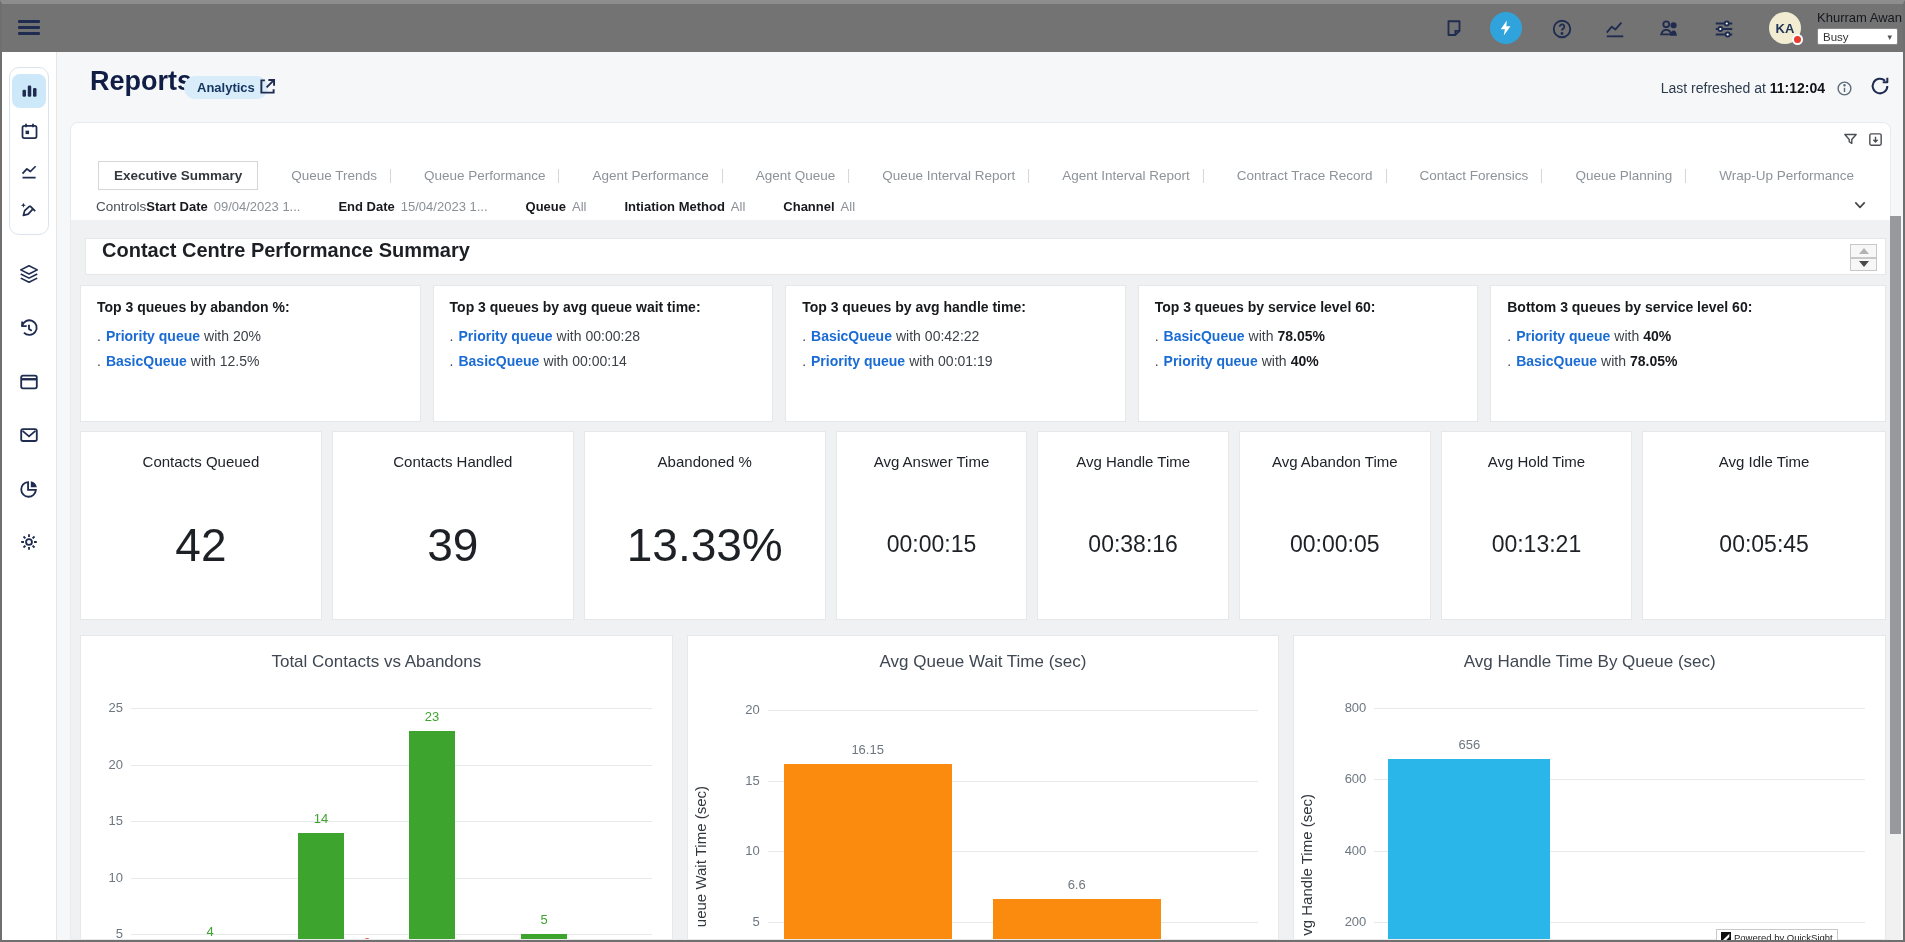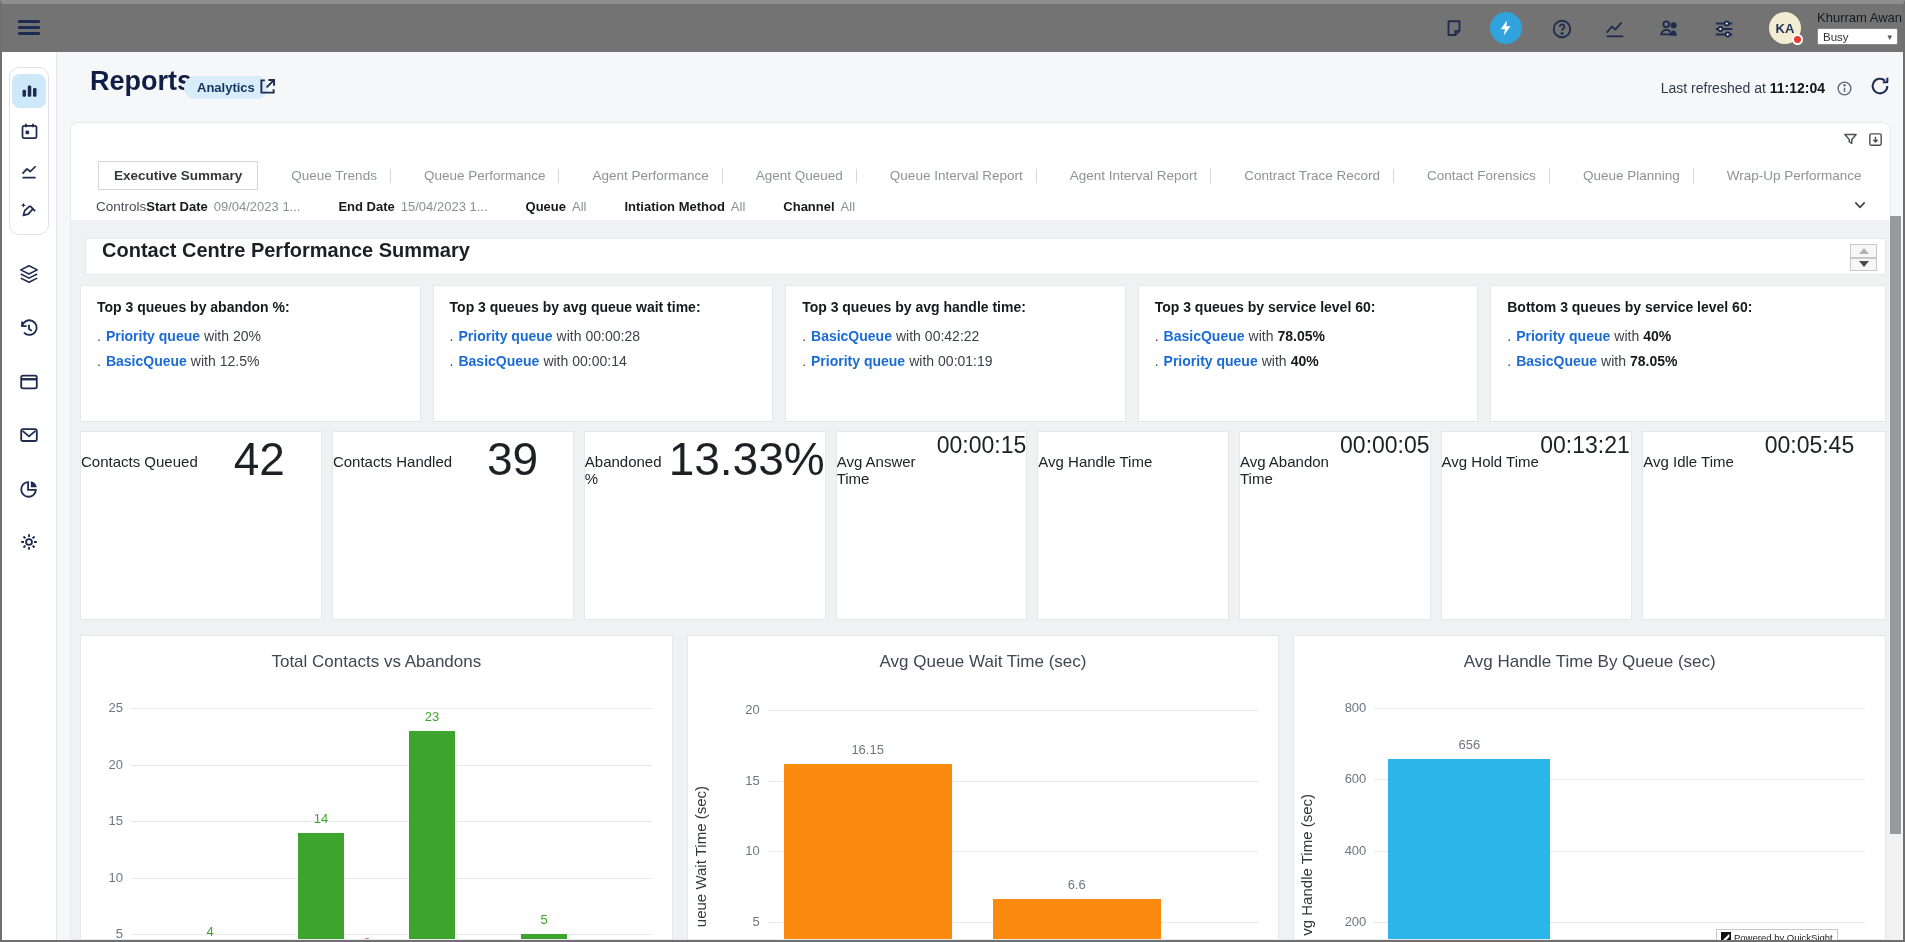--- a/index.html
+++ b/index.html
@@ -79,22 +79,22 @@
   .insight-row{position:absolute;left:9px;right:4px;top:65px;height:137px;display:flex;gap:12px;}
   .insight-card{background:#fff;border:1px solid #e5e7e8;flex:1;padding:13px 16px;overflow:hidden;}
   .insight-card.wide{flex:1.18;}
   .ic-title{font-size:14px;font-weight:bold;color:#17191d;margin-bottom:9px;}
   .ic-item{font-size:14px;color:#3c4149;line-height:25px;white-space:nowrap;}
   .ic-item .dot{margin-right:5px;}
   .ic-item .q{color:#1a6cd4;font-weight:bold;}
   .ic-item .mid{margin:0 4px;}
   .ic-item .v.bold{font-weight:bold;color:#17191d;}
   .kpi-row{position:absolute;left:9px;right:4px;top:211px;height:189px;display:flex;gap:10px;}
-  .kpi-card{background:#fff;border:1px solid #e5e7e8;flex:1;display:flex;flex-direction:row;
-            align-items:flex-start;}
+  .kpi-card{background:#fff;border:1px solid #e5e7e8;flex:1;display:flex;flex-direction:column;
+            align-items:center;}
   .kpi-card.large{flex:1.265;}
   .kpi-card.last{flex:1.275;}
   .kpi-label{font-size:15px;color:#20242a;margin-top:21px;}
   .kpi-value-wrap{flex:1;display:flex;align-items:center;justify-content:center;}
   .kpi-value{font-size:23px;color:#1d2025;}
   .kpi-card.large .kpi-value{font-size:46px;}
   .charts-row{position:absolute;left:9px;right:4px;top:415px;height:310px;display:flex;gap:14px;}
   .chart-card{background:#fff;border:1px solid #e5e7e8;flex:1;position:relative;overflow:hidden;}
   .chart-title{position:absolute;left:0;right:0;top:16px;text-align:center;font-size:17px;
                color:#3f4753;z-index:2;}
@@ -287,21 +287,21 @@
     </div>
 
     <div class="tabs">
       <div class="tab active">Executive Summary</div>
       <div class="tab">Queue Trends</div>
       <div class="tab-sep"></div>
       <div class="tab">Queue Performance</div>
       <div class="tab-sep"></div>
       <div class="tab">Agent Performance</div>
       <div class="tab-sep"></div>
-      <div class="tab">Agent Queued</div>
+      <div class="tab">Agent Queue</div>
       <div class="tab-sep"></div>
       <div class="tab">Queue Interval Report</div>
       <div class="tab-sep"></div>
       <div class="tab">Agent Interval Report</div>
       <div class="tab-sep"></div>
       <div class="tab">Contract Trace Record</div>
       <div class="tab-sep"></div>
       <div class="tab">Contact Forensics</div>
       <div class="tab-sep"></div>
       <div class="tab">Queue Planning</div>
@@ -400,20 +400,23 @@
             </div>
         </div>
         <div class="kpi-card">
           <div class="kpi-label">Avg Answer Time</div>
           <div class="kpi-value-wrap">
               <div class="kpi-value">00:00:15</div>
             </div>
         </div>
         <div class="kpi-card">
           <div class="kpi-label">Avg Handle Time</div>
+          <div class="kpi-value-wrap">
+              <div class="kpi-value">00:38:16</div>
+            </div>
         </div>
         <div class="kpi-card">
           <div class="kpi-label">Avg Abandon Time</div>
           <div class="kpi-value-wrap">
               <div class="kpi-value">00:00:05</div>
             </div>
         </div>
         <div class="kpi-card">
           <div class="kpi-label">Avg Hold Time</div>
           <div class="kpi-value-wrap">

